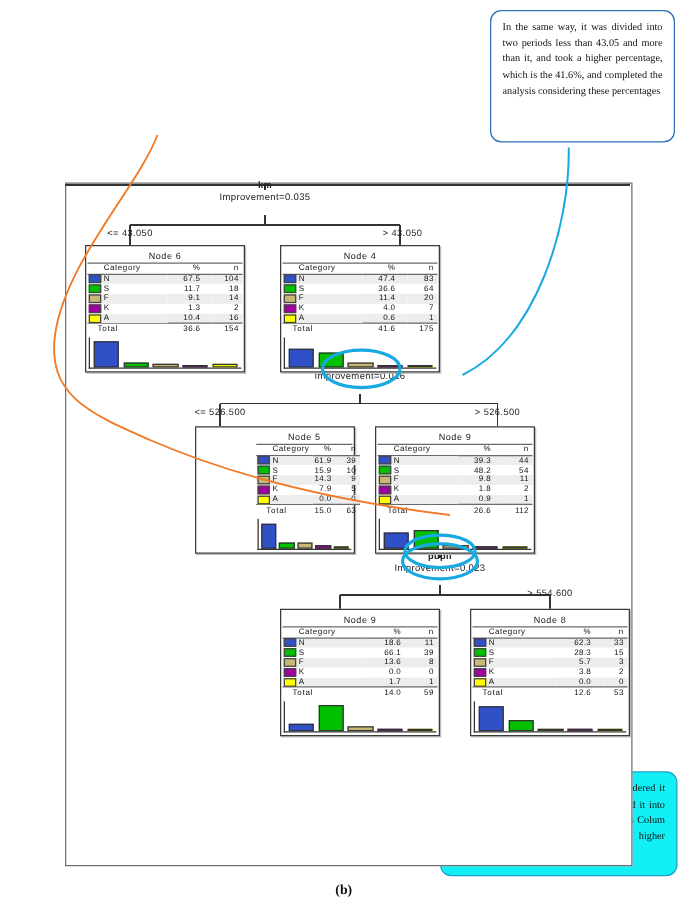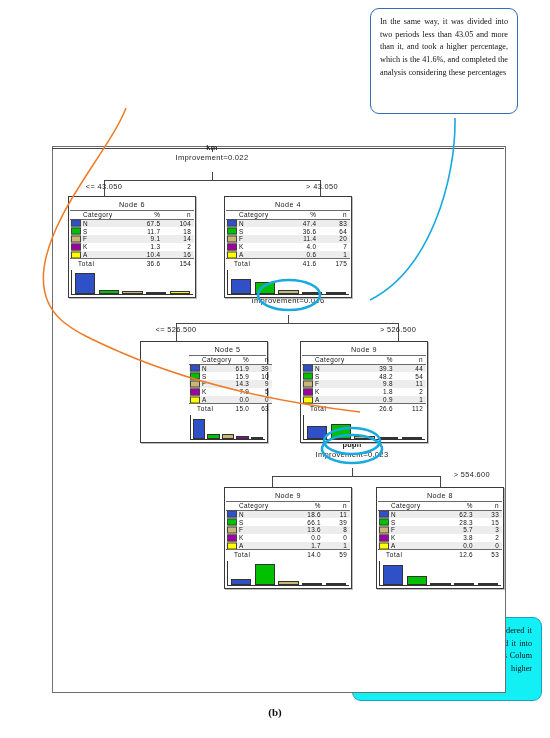--- a/index.html
+++ b/index.html
@@ -17,21 +17,21 @@
     font-family:"Liberation Serif", serif;
     font-size:8.2px;line-height:1.55;color:#111;
     text-align:justify;
     padding:7px 9px;
   }
   .callout.peach{background:#f8c9a4;}
   .callout.white{background:#ffffff;border-color:#2e6fb7;}
   .callout.cyan{background:#12f0f6;border-color:#1ba0c8;}
 
   #callout-patchy{left:24px;top:14px;width:213px;min-height:88px;}
-  #callout-split{left:370px;top:8px;width:148px;min-height:106px;}
+  #callout-split{left:392px;top:8px;width:148px;min-height:106px;}
   #callout-pupil{left:352px;top:617px;width:190px;min-height:84px;}
 
   
   #tree-frame{
     position:absolute;left:52px;top:146px;width:452px;height:545px;
     border:1px solid #6f6f6f;background:#ffffff;
   }
 
   
   svg.overlay{position:absolute;left:0;top:0;width:550px;height:738px;
@@ -140,33 +140,33 @@
       <line x1="352" y1="434" x2="352" y2="446"></line>
 
       <line x1="352" y1="468" x2="352" y2="476"></line>
       <line x1="272" y1="476" x2="440" y2="476"></line>
       <line x1="272" y1="476" x2="272" y2="487"></line>
       <line x1="440" y1="476" x2="440" y2="487"></line>
     </g>
   </svg>
 
   <div class="varname" style="left:152px;top:143px;width:120px;">km</div>
-  <div class="improve" style="left:142px;top:153px;width:140px;">Improvement=0.022</div>
+  <div class="improve" style="left:142px;top:153px;width:140px;">Improvement=0.035</div>
   <div class="splitlabel" style="left:54px;top:182px;width:100px;">&lt;= 43.050</div>
   <div class="splitlabel" style="left:272px;top:182px;width:100px;">&gt; 43.050</div>
 
   <div class="varname" style="left:228px;top:286px;width:120px;">patchy</div>
   <div class="improve" style="left:218px;top:296px;width:140px;">Improvement=0.016</div>
   <div class="splitlabel" style="left:126px;top:325px;width:100px;">&lt;= 526.500</div>
   <div class="splitlabel" style="left:348px;top:325px;width:100px;">&gt; 526.500</div>
 
   <div class="varname" style="left:292px;top:440px;width:120px;">pupil</div>
   <div class="improve" style="left:282px;top:450px;width:140px;">Improvement=0.023</div>
   <div class="splitlabel" style="left:230px;top:470px;width:100px;margin-top:44px;">&lt;= 554.600</div>
-  <div class="splitlabel" style="left:390px;top:470px;width:100px;text-align:right;">&gt; 554.600</div>
+  <div class="splitlabel" style="left:390px;top:470px;width:100px;">&gt; 554.600</div>
 
   <div class="node" id="node-3" style="left:68px;top:196px;">
       <div class="nd-title">Node 6</div>
       <table>
         <thead>
           <tr>
             <th class="c-cat">Category</th>
             <th class="c-pct">%</th>
             <th class="c-n">n</th>
           </tr>
@@ -260,21 +260,21 @@
       <div class="chart">
         <div class="bars">
           <div class="bar" style="left: 1.5%; width: 17%; height: 14.8971px; background: rgb(48, 80, 200);"></div>
           <div class="bar" style="left: 21.5%; width: 17%; height: 11.5029px; background: rgb(0, 192, 0);"></div>
           <div class="bar" style="left: 41.5%; width: 17%; height: 3.58286px; background: rgb(200, 184, 120);"></div>
           <div class="bar" style="left: 61.5%; width: 17%; height: 1.25714px; background: rgb(160, 0, 160);"></div>
           <div class="bar" style="left: 81.5%; width: 17%; height: 1.2px; background: rgb(255, 255, 0);"></div>
         </div>
       </div>
     </div>
-  <div class="node" id="node-5" style="left:140px;top:341px;padding-left:48px;">
+  <div class="node" id="node-5" style="left:156px;top:341px;padding-left:48px;">
       <div class="nd-title">Node 5</div>
       <table>
         <thead>
           <tr>
             <th class="c-cat">Category</th>
             <th class="c-pct">%</th>
             <th class="c-n">n</th>
           </tr>
         </thead>
         <tbody>

